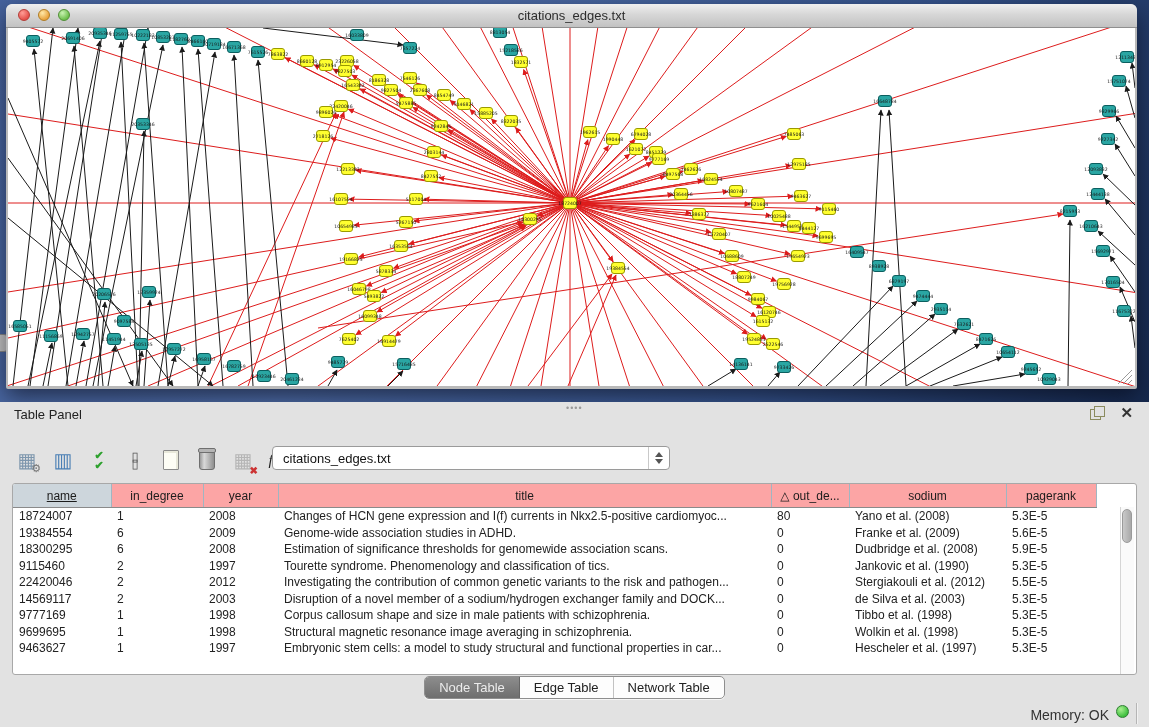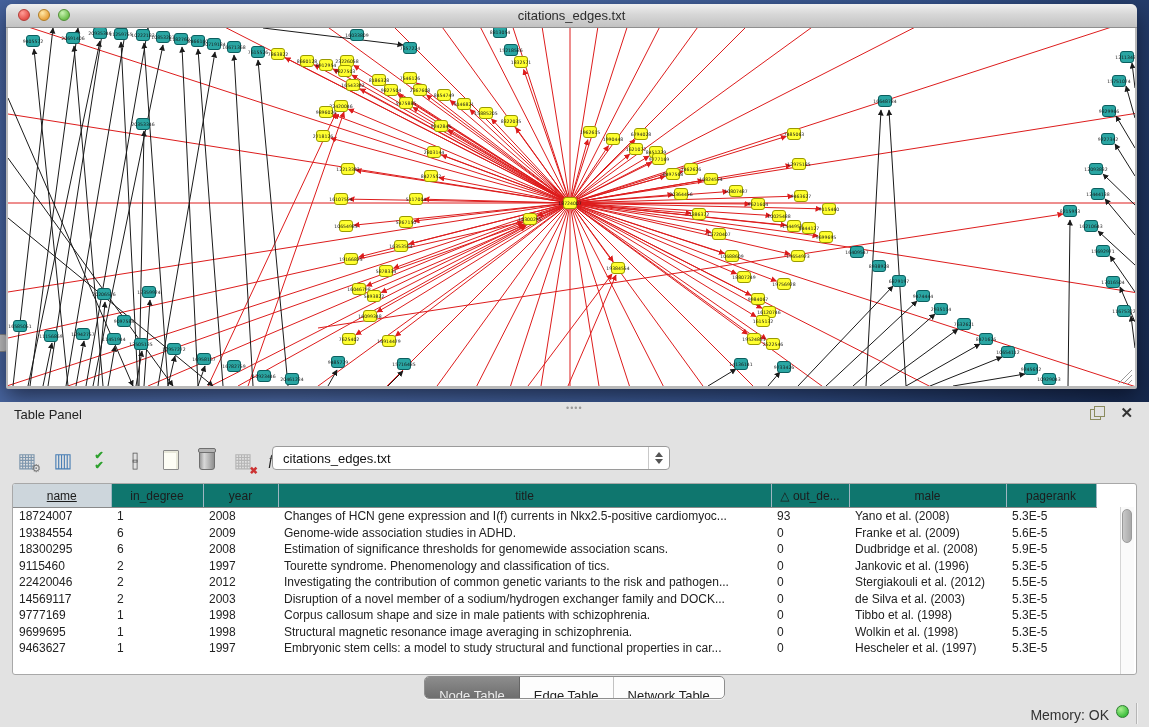--- a/index.html
+++ b/index.html
@@ -58,35 +58,35 @@
   .dropdown .val{position:absolute;left:10px;top:4px;font-size:13px;color:#111;}
   .dropdown .arrows{position:absolute;right:0;top:0;width:20px;height:100%;border-left:1px solid #c9c9c9;}
   .dropdown .tri-up{position:absolute;left:6px;top:5px;width:0;height:0;
      border-left:4px solid transparent;border-right:4px solid transparent;border-bottom:5px solid #555;}
   .dropdown .tri-dn{position:absolute;left:6px;bottom:5px;width:0;height:0;
      border-left:4px solid transparent;border-right:4px solid transparent;border-top:5px solid #555;}
   
   .tablebox{position:absolute;left:12px;top:81px;width:1125px;height:192px;background:#fff;
      border:1px solid #a8a8a8;border-radius:3px;box-sizing:border-box;overflow:hidden;}
   table.grid{border-collapse:collapse;table-layout:fixed;width:1083px;font-size:12px;color:#222;}
-  table.grid th{height:21px;background:#0f766e;border-right:1px solid #9fb6c2;
+  table.grid th{height:21px;background:#fca5a5;border-right:1px solid #9fb6c2;
      border-bottom:1px solid #8a8a8a;font-weight:normal;font-size:12px;color:#1c1c1c;
      overflow:hidden;white-space:nowrap;}
   table.grid th.first{background:#cdd6dc;text-decoration:underline;}
   table.grid td{height:16.5px;line-height:16.5px;padding:0 0 0 6px;white-space:nowrap;
      overflow:hidden;text-overflow:clip;}
   .vscroll{position:absolute;right:2px;top:23px;width:13px;height:167px;background:#fafafa;
      border-left:1px solid #d5d5d5;}
   .vthumb{position:absolute;left:1px;top:2px;width:10px;height:34px;background:linear-gradient(90deg,#c9c9c9,#a9a9a9);
      border-radius:5px;border:1px solid #9a9a9a;box-sizing:border-box;}
   
   .tabs{position:absolute;left:0;right:0;top:274px;display:flex;justify-content:center;}
   .seg{display:flex;height:21px;border:1px solid #8e8e8e;border-radius:5px;overflow:hidden;
      background:#fdfdfd;box-shadow:0 1px 0 rgba(255,255,255,.7);}
-  .seg .tab{padding:8px 14px;font-size:13px;color:#222;line-height:21px;border-right:1px solid #c2c2c2;}
+  .seg .tab{padding:0 14px;font-size:13px;color:#222;line-height:21px;border-right:1px solid #c2c2c2;}
   .seg .tab:last-child{border-right:none;}
   .seg .tab.sel{background:linear-gradient(#8d8d8d,#6e6e6e);color:#ececec;border-right:1px solid #666;}
   
   .statusbar{position:absolute;left:0;top:298px;width:1149px;height:27px;}
   .status-div{position:absolute;right:12px;top:3px;width:1px;height:21px;background:#b5b5b5;
      box-shadow:1px 0 0 #f2f2f2;}
   .mem{position:absolute;right:40px;top:7px;font-size:14px;color:#333;}
   .mem-dot{position:absolute;right:20px;top:5px;width:13px;height:13px;border-radius:50%;
      background:radial-gradient(circle at 35% 30%,#a8f08f,#3fbf3f 70%);border:1px solid #2e7d32;box-sizing:border-box;}
 </style>
@@ -856,31 +856,31 @@
           <col style="width:157px">
           <col style="width:90px">
       </colgroup>
       <thead>
           <tr id="hdr-row">
             <th class="first">name</th>
             <th>in_degree</th>
             <th>year</th>
             <th>title</th>
             <th>△ out_de...</th>
-            <th>male</th>
+            <th>sodium</th>
             <th>pagerank</th>
           </tr>
         </thead>
       <tbody id="body-rows">
           <tr>
             <td>18724007</td>
             <td>1</td>
             <td>2008</td>
             <td>Changes of HCN gene expression and I(f) currents in Nkx2.5-positive cardiomyoc...</td>
-            <td>93</td>
+            <td>80</td>
             <td>Yano et al. (2008)</td>
             <td>5.3E-5</td>
           </tr>
           <tr>
             <td>19384554</td>
             <td>6</td>
             <td>2009</td>
             <td>Genome-wide association studies in ADHD.</td>
             <td>0</td>
             <td>Franke et al. (2009)</td>
@@ -894,21 +894,21 @@
             <td>0</td>
             <td>Dudbridge et al. (2008)</td>
             <td>5.9E-5</td>
           </tr>
           <tr>
             <td>9115460</td>
             <td>2</td>
             <td>1997</td>
             <td>Tourette syndrome. Phenomenology and classification of tics.</td>
             <td>0</td>
-            <td>Jankovic et al. (1996)</td>
+            <td>Jankovic et al. (1990)</td>
             <td>5.3E-5</td>
           </tr>
           <tr>
             <td>22420046</td>
             <td>2</td>
             <td>2012</td>
             <td>Investigating the contribution of common genetic variants to the risk and pathogen...</td>
             <td>0</td>
             <td>Stergiakouli et al. (2012)</td>
             <td>5.5E-5</td>

